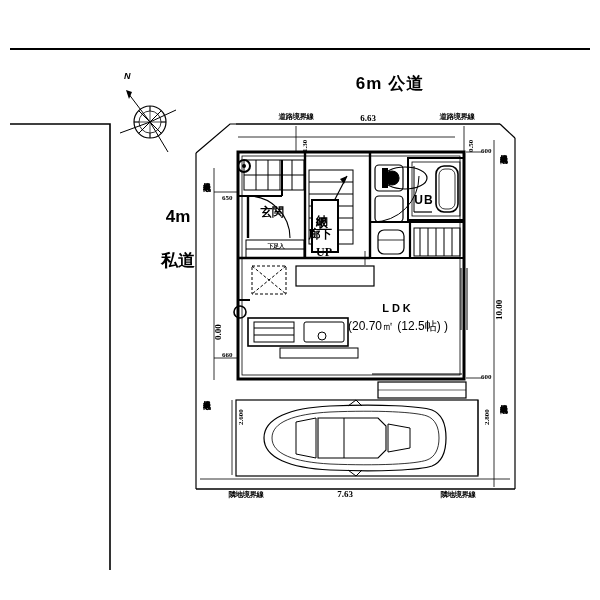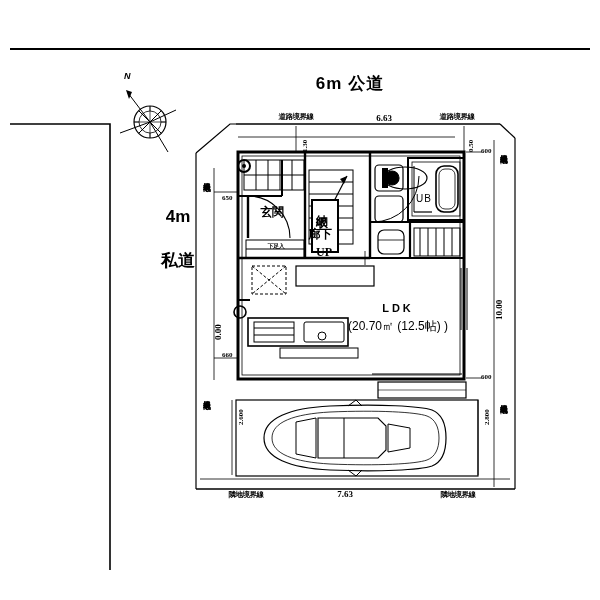--- a/index.html
+++ b/index.html
@@ -8,30 +8,30 @@
   #stage{position:relative;width:600px;height:600px;background:#fff;}
   .ln{position:absolute;background:#000;}
 
   
   .t{position:absolute;white-space:nowrap;line-height:1;color:#000;}
   .tc{transform:translateX(-50%);}
   .vert{writing-mode:vertical-rl;text-orientation:upright;white-space:nowrap;
         letter-spacing:-1px;}
   .vrot{transform:rotate(-90deg);transform-origin:left top;white-space:nowrap;}
 
-  .title{font-size:17px;font-weight:bold;letter-spacing:1px;}
+  .title{font-size:17px;font-weight:bold;letter-spacing:1px;margin-left:40px;}
   .roadlbl{font-size:17px;font-weight:bold;}
   .bdry{font-size:7.5px;font-weight:bold;letter-spacing:-0.5px;}
   .dim{font-size:9px;font-weight:bold;font-family:"Liberation Serif",serif;}
   .dimsm{font-size:7px;font-weight:bold;font-family:"Liberation Serif",serif;}
   .room{font-size:12px;font-weight:bold;letter-spacing:-0.5px;}
   .ldk{font-size:11px;font-weight:bold;letter-spacing:3px;}
   .ldksub{font-size:12px;font-weight:normal;letter-spacing:0px;}
   .upl{font-size:12px;font-weight:bold;font-family:"Liberation Serif",serif;}
-  .ubl{font-size:10px;font-weight:normal;letter-spacing:1px;}
+  .ubl{font-size:12px;font-weight:bold;letter-spacing:1px;}
 
   svg{position:absolute;left:0;top:0;overflow:visible;}
   .sw{stroke:#000;fill:none;}
 </style>
 </head>
 <body>
 
 <div id="stage">
 
   <div class="ln" style="left:10px;top:48px;width:580px;height:1.5px;"></div>
@@ -106,21 +106,21 @@
       <line x1="232" y1="400" x2="232" y2="475"></line>
       <line x1="478" y1="400" x2="478" y2="475"></line>
 
       <line x1="466" y1="152" x2="482" y2="152"></line>
       <line x1="466" y1="378" x2="482" y2="378"></line>
     </g>
   </svg>
 
   <div class="t bdry tc" style="left:296px;top:113px;">道路境界線</div>
   <div class="t bdry tc" style="left:457px;top:113px;">道路境界線</div>
-  <div class="t dim tc" style="left:384px;top:114px;">6.63</div>
+  <div class="t dim tc" style="left:368px;top:114px;">6.63</div>
 
   <div class="t dimsm vrot" style="left:302px;top:152px;">1.30</div>
   <div class="t dimsm vrot" style="left:468px;top:152px;">0.50</div>
   <div class="t dimsm" style="left:481px;top:148px;">600</div>
   <div class="t dimsm" style="left:481px;top:374px;">600</div>
 
   <div class="t bdry vert" style="left:203px;top:178px;">敷地境界線</div>
   <div class="t bdry vert" style="left:203px;top:396px;">敷地境界線</div>
   <div class="t dimsm" style="left:222px;top:195px;">650</div>
   <div class="t dimsm" style="left:222px;top:352px;text-align:center;">660</div>

